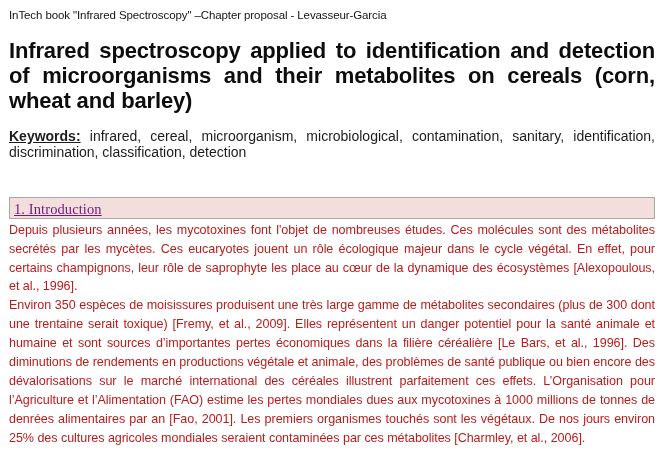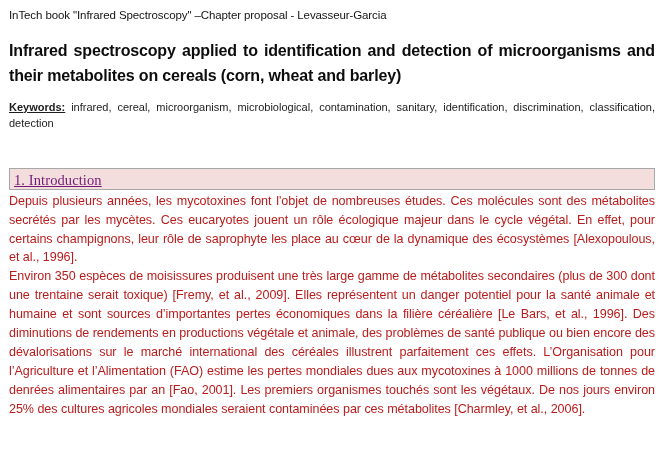--- a/index.html
+++ b/index.html
@@ -35,34 +35,34 @@
     line-height: 14px;
     color: #141414;
     padding-top: 8px;
     letter-spacing: -0.1px;
     white-space: nowrap;
   }
 
   
   .doc-title {
     margin-top: 16px;
-    font-size: 16px;
+    font-size: 22px;
     font-weight: bold;
     line-height: 25px;
     text-align: justify;
     text-align-last: left;
     color: #0d0d0d;
     letter-spacing: -0.15px;
     width: 646px;
   }
 
   
   .keywords {
     margin-top: 3px;
-    font-size: 11px;
+    font-size: 14px;
     line-height: 16.5px;
     text-align: justify;
     text-align-last: left;
     color: #1c1c1c;
     width: 646px;
   }
   .keywords .kw-label {
     font-weight: bold;
     text-decoration: underline;
   }

